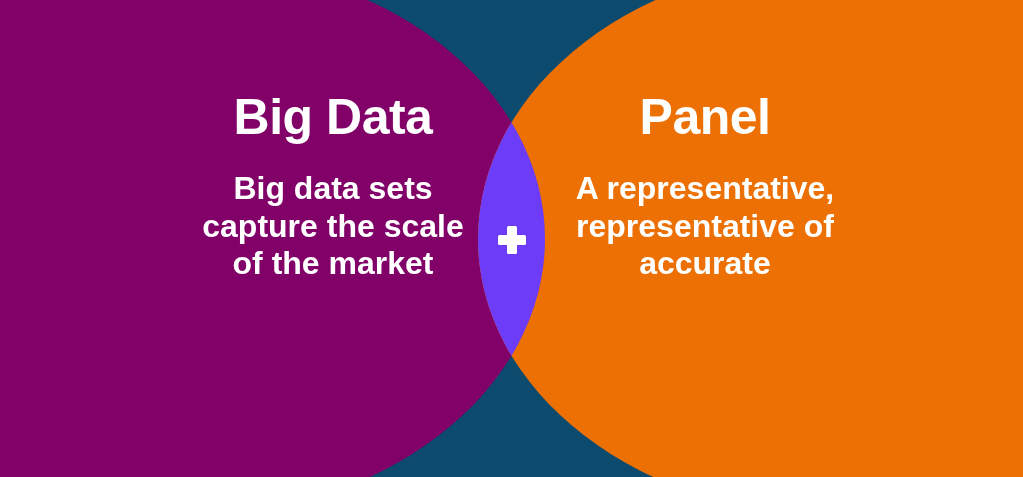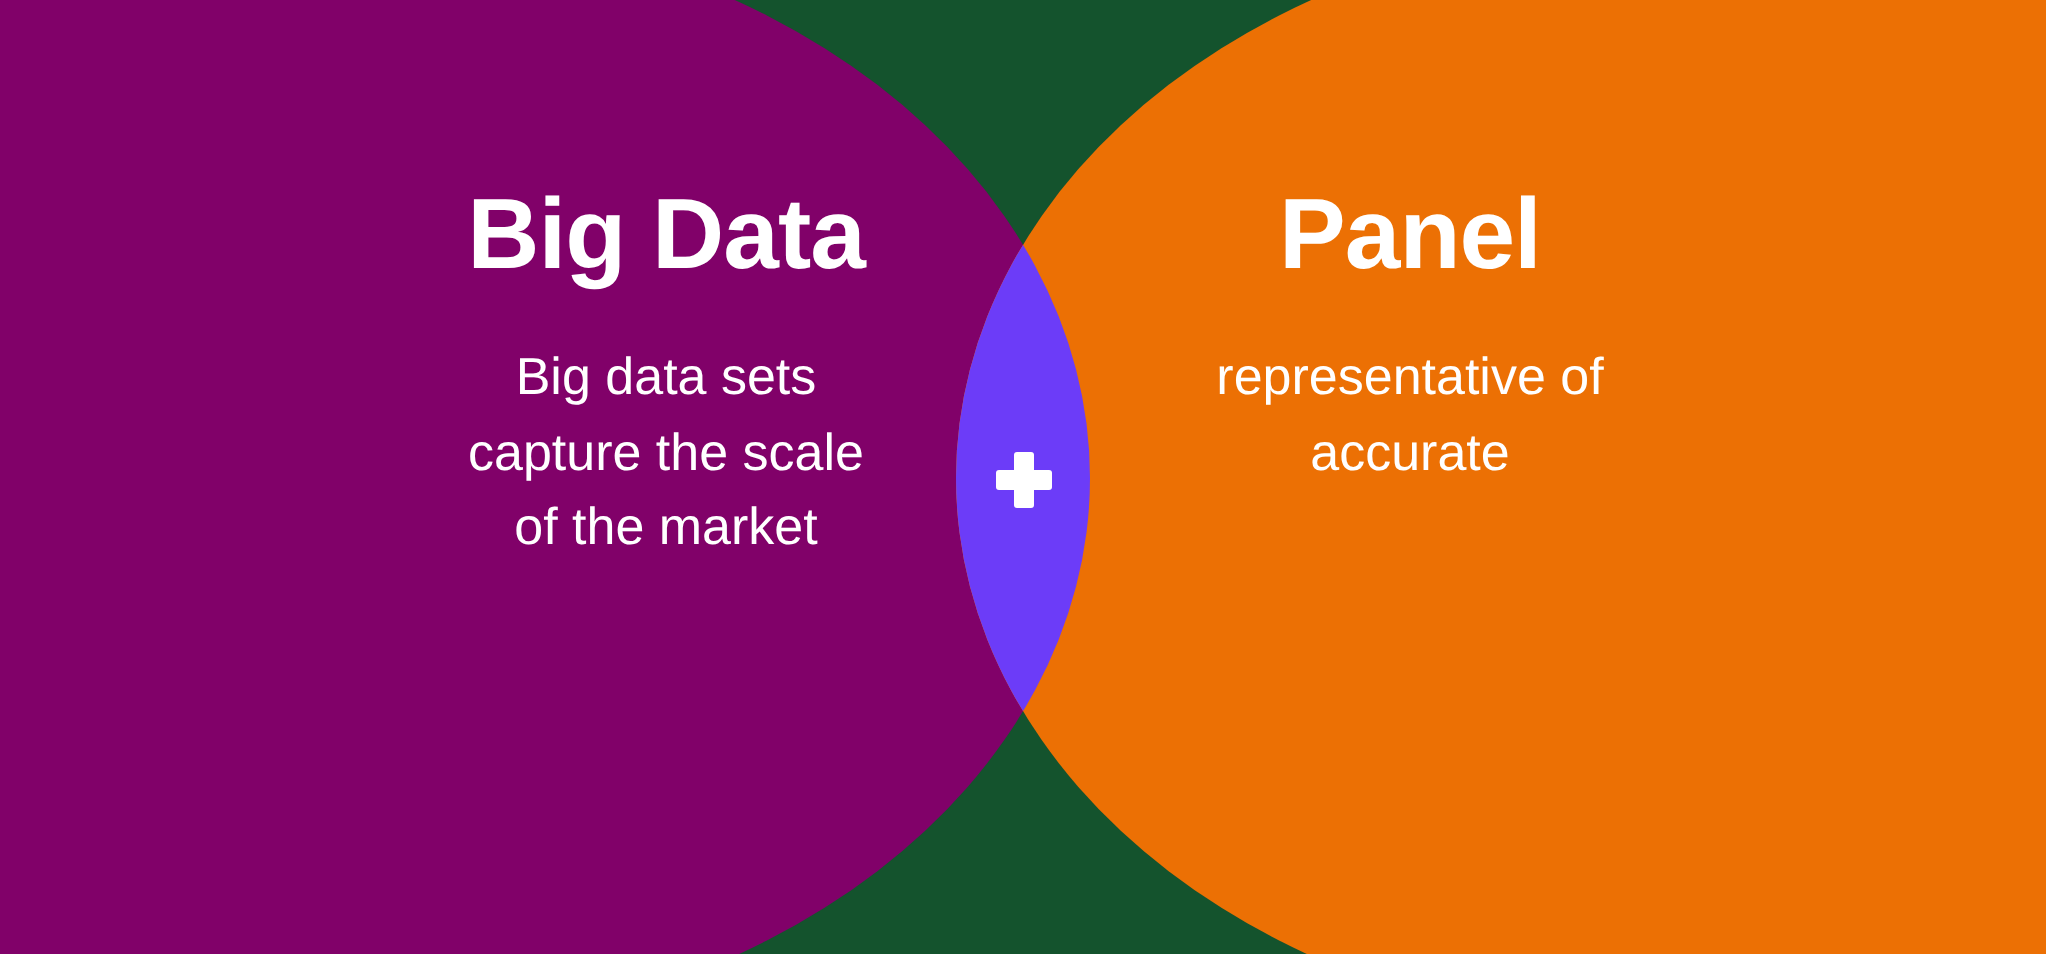--- a/index.html
+++ b/index.html
@@ -39,31 +39,31 @@
     line-height: 55px;
     font-weight: 700;
     letter-spacing: -0.5px;
     color: #fff;
   }
 
   .circle-body {
     position: absolute;
     left: 0; right: 0;
     top: 170px;
-    font-size: 26px;
+    font-size: 32px;
     line-height: 37.5px;
-    font-weight: 400;
+    font-weight: 700;
     color: #fff;
   }
   .body-line { display: block; }
 </style>
 </head>
 <body>
 
-<div class="stage" style="background: #14532d;">
+<div class="stage" style="background: #0c4a6e;">
 
   <svg class="venn-svg" viewBox="0 0 1023 477" aria-hidden="true">
     <defs>
       <clipPath id="clip-right-circle">
         <ellipse cx="841" cy="239" rx="363" ry="278"></ellipse>
       </clipPath>
     </defs>
 
     <ellipse cx="182" cy="239" rx="363" ry="278" fill="#810169"></ellipse>
 
@@ -84,18 +84,19 @@
     <div class="circle-body" style="color: rgb(255, 255, 255);">
       <span class="body-line">Big data sets</span>
       <span class="body-line">capture the scale</span>
       <span class="body-line">of the market</span>
     </div>
   </div>
 
   <div class="text-col right">
     <div class="circle-title" style="color: rgb(255, 255, 255);">Panel</div>
     <div class="circle-body" style="color: rgb(255, 255, 255);">
+      <span class="body-line">A representative,</span>
       <span class="body-line">representative of</span>
       <span class="body-line">accurate</span>
     </div>
   </div>
 
 </div>
 
 </body></html>

